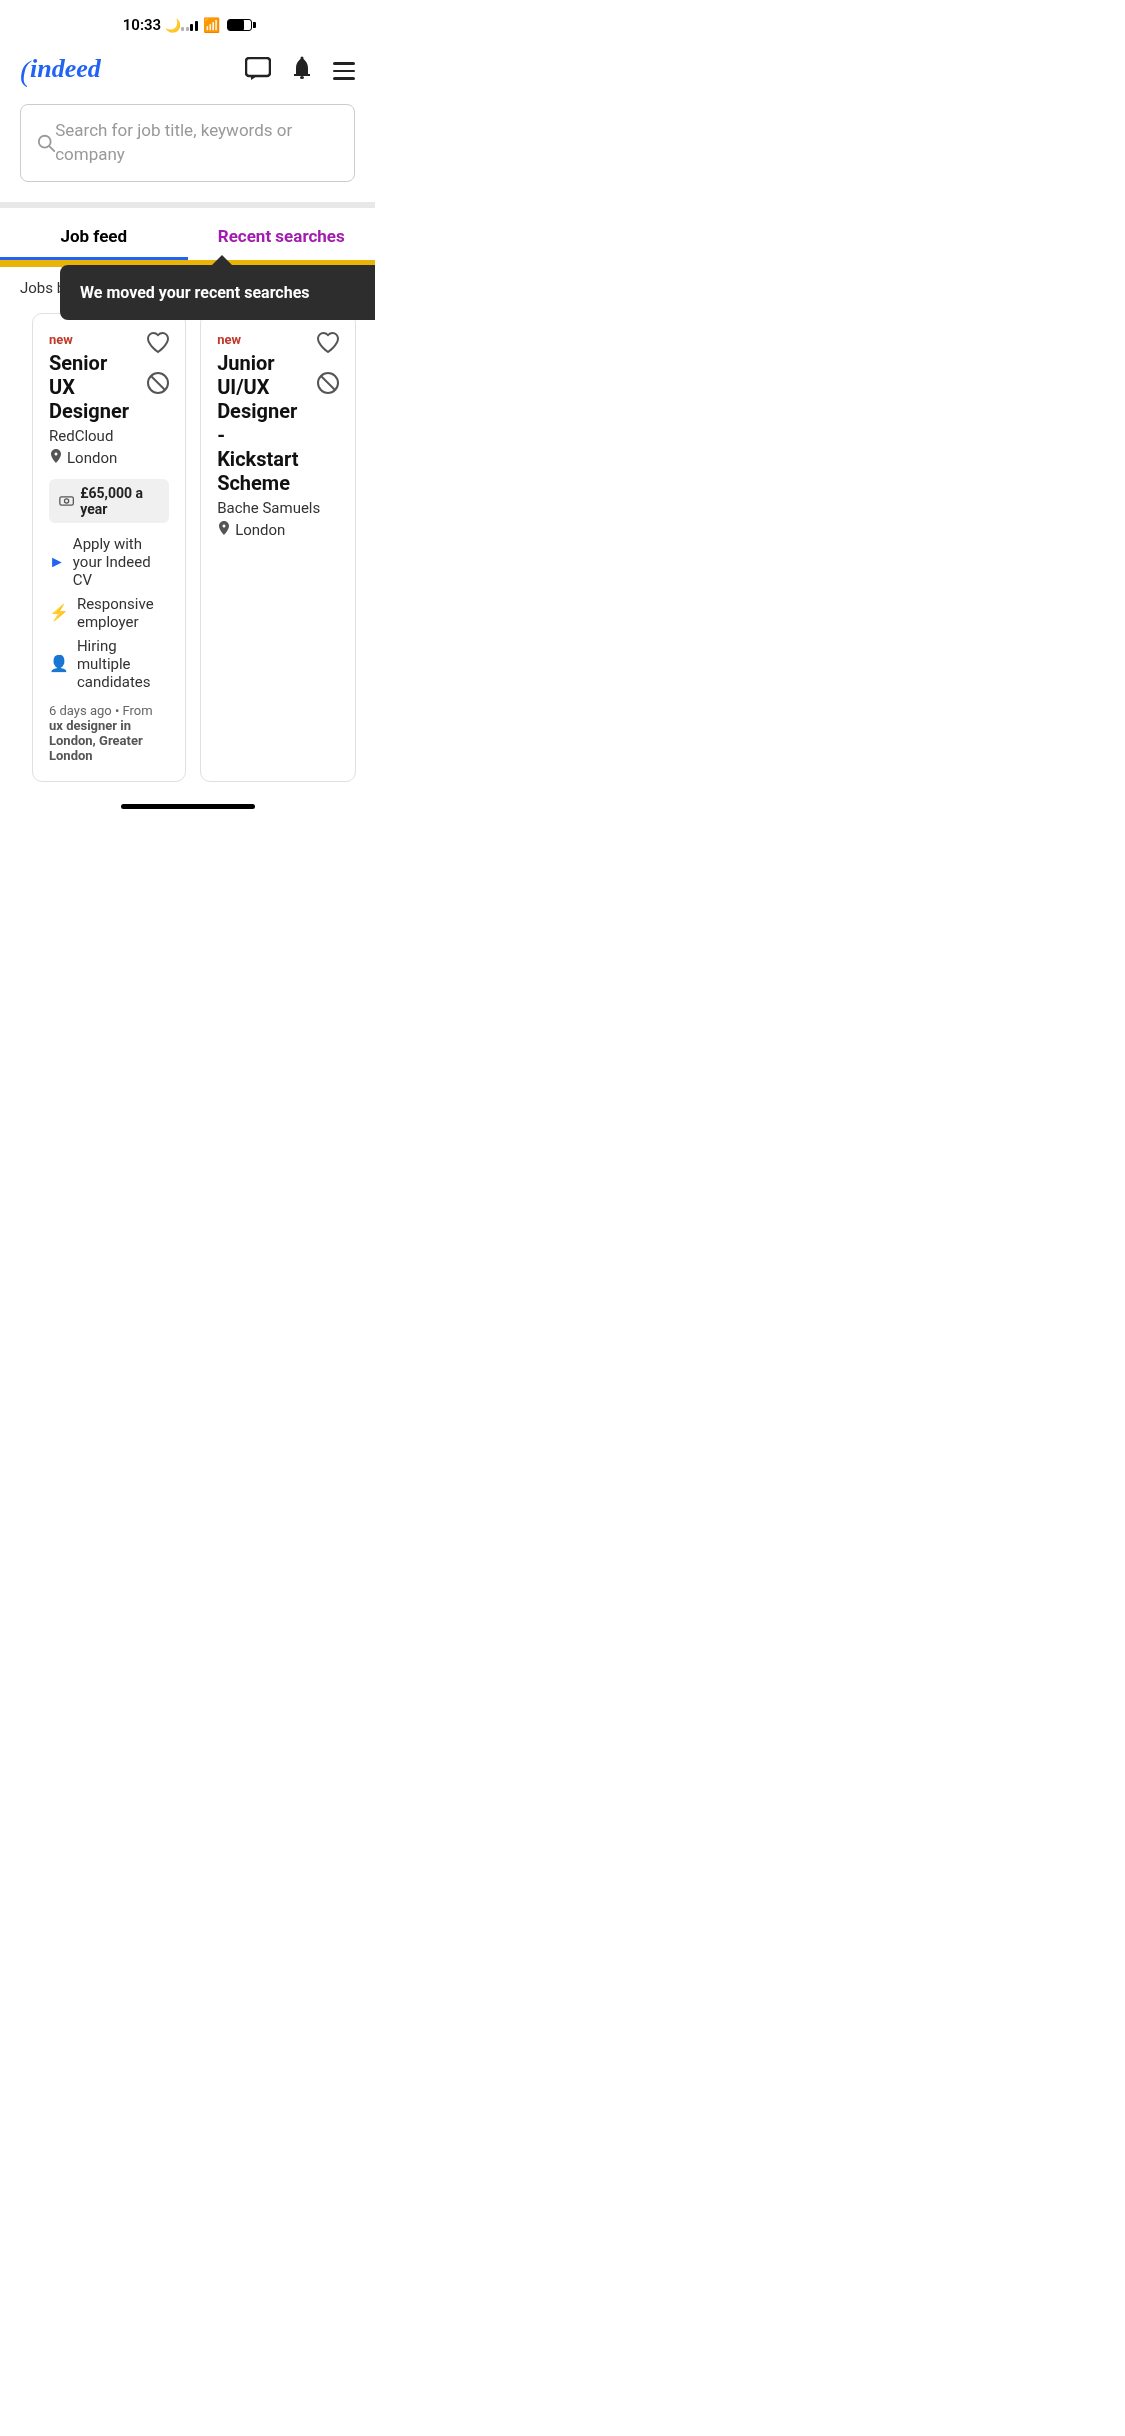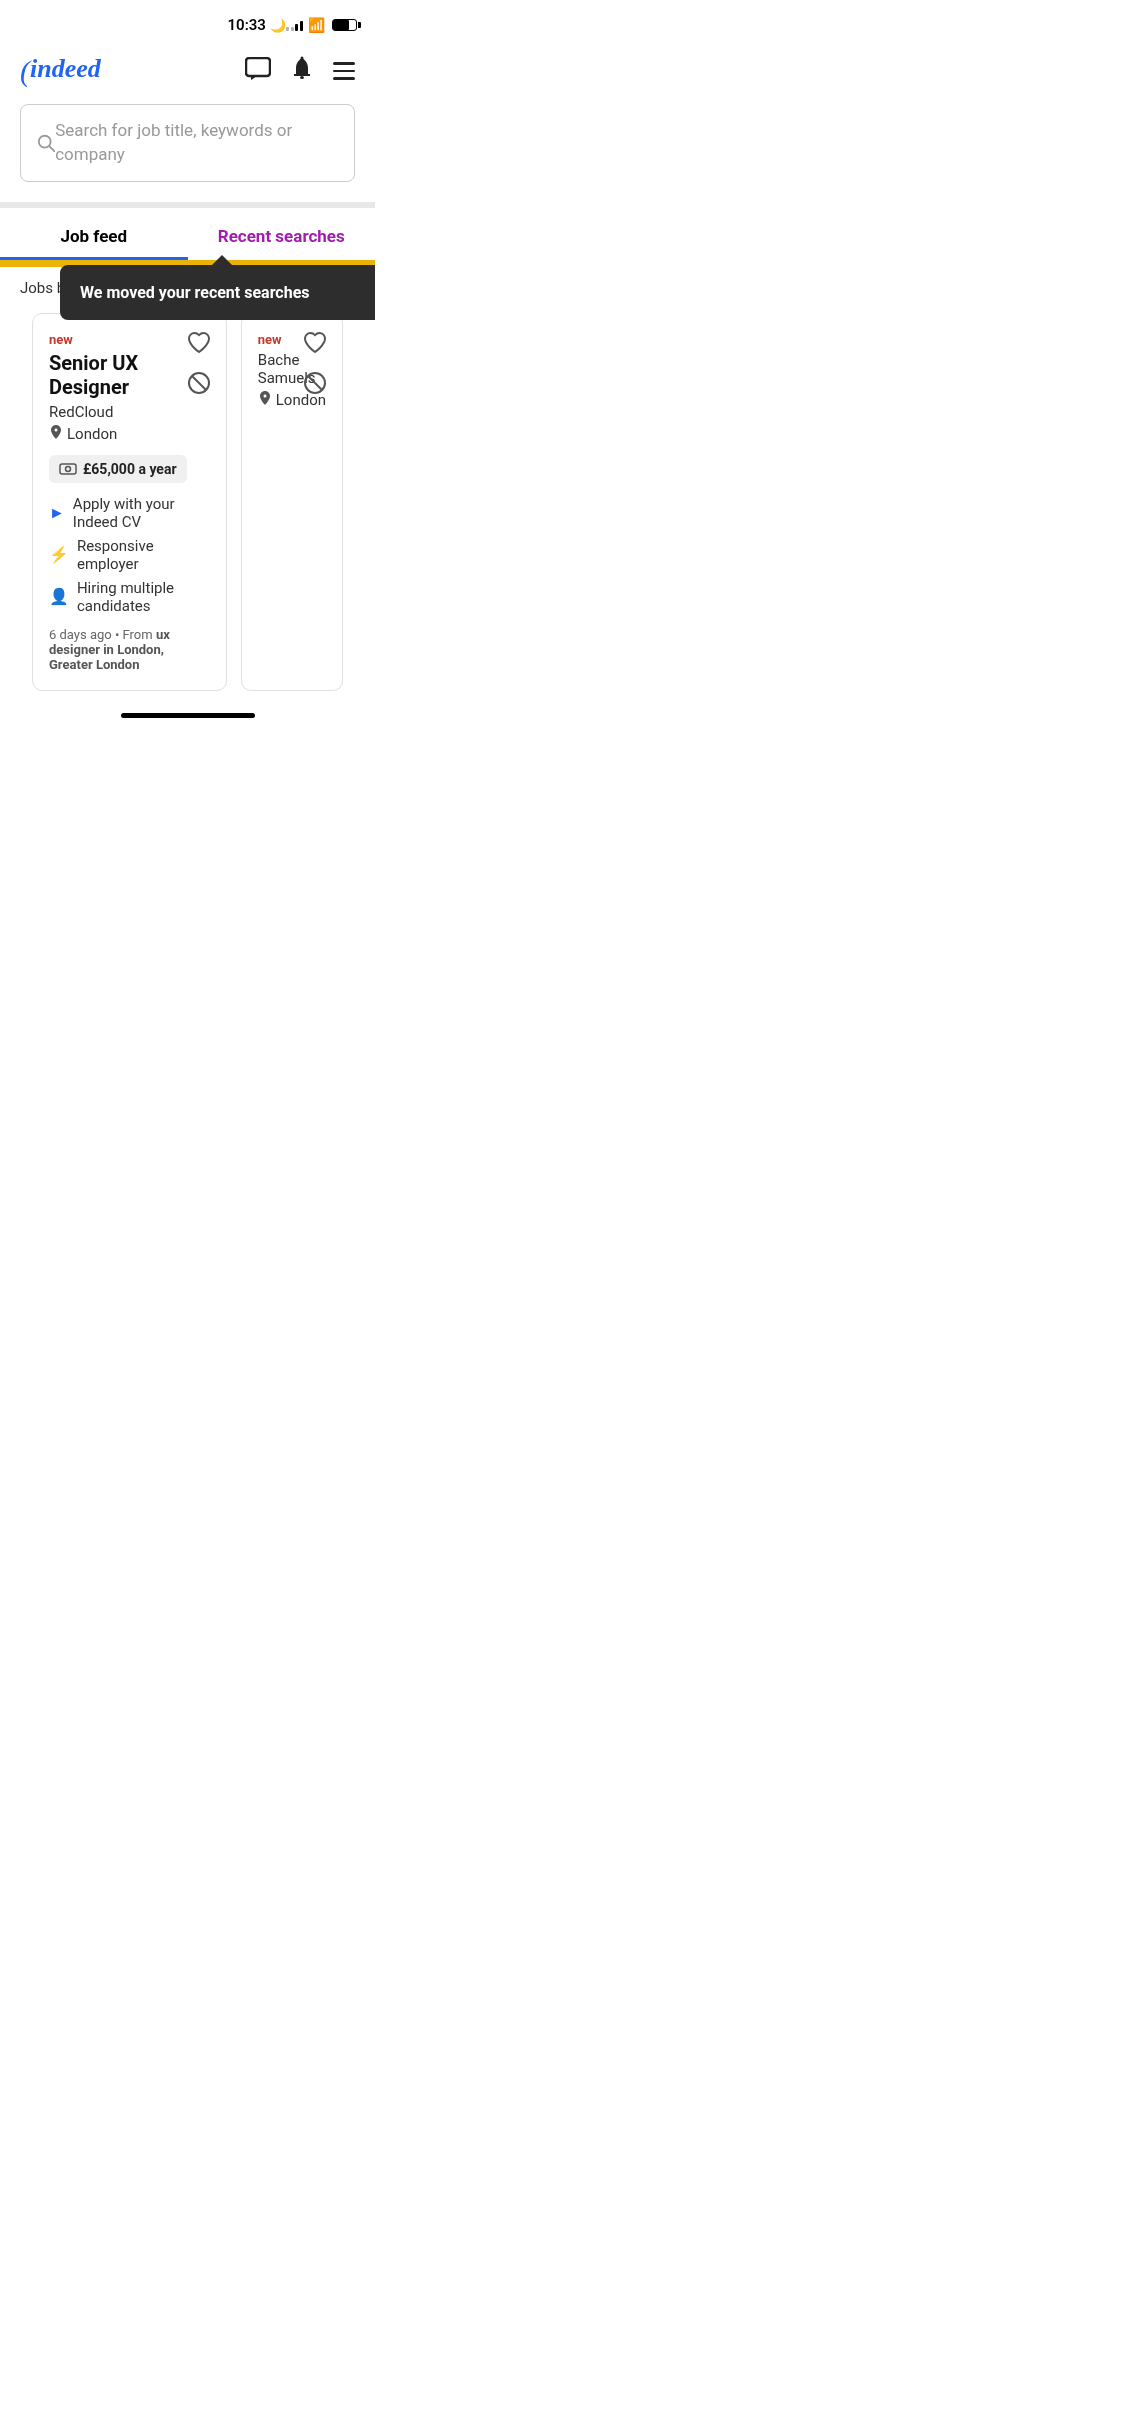--- a/index.html
+++ b/index.html
@@ -9,21 +9,21 @@
       background: #fff;
       width: 375px;
       min-height: 812px;
       overflow-x: hidden;
       position: relative;
     }
 
     
     .status-bar {
       display: flex;
-      justify-content: flex-end;
+      justify-content: center;
       align-items: center;
       padding: 14px 18px 8px;
       height: 44px;
     }
     .status-time {
       font-size: 15px;
       font-weight: 600;
       color: #000;
     }
     .status-icons {
@@ -430,20 +430,21 @@
         </svg>
       </div>
       <div style="cursor:pointer;">
         <svg width="26" height="26" viewBox="0 0 26 26" fill="none">
           <circle cx="13" cy="13" r="10" stroke="#555" stroke-width="2"></circle>
           <line x1="6" y1="6" x2="20" y2="20" stroke="#555" stroke-width="2"></line>
         </svg>
       </div>
     </div>
     <div class="new-badge">new</div>
+    <div class="job-title">Junior UI/UX Designer - Kickstart Scheme</div>
     <div class="company-name">Bache Samuels</div>
     <div class="location">
       <svg width="14" height="18" viewBox="0 0 14 18" fill="none">
         <path d="M7 0C4.24 0 2 2.24 2 5C2 8.75 7 14 7 14C7 14 12 8.75 12 5C12 2.24 9.76 0 7 0ZM7 6.5C6.17 6.5 5.5 5.83 5.5 5C5.5 4.17 6.17 3.5 7 3.5C7.83 3.5 8.5 4.17 8.5 5C8.5 5.83 7.83 6.5 7 6.5Z" fill="#555"></path>
       </svg>
       <span>London</span>
     </div>
   </div>
 
 </div>

